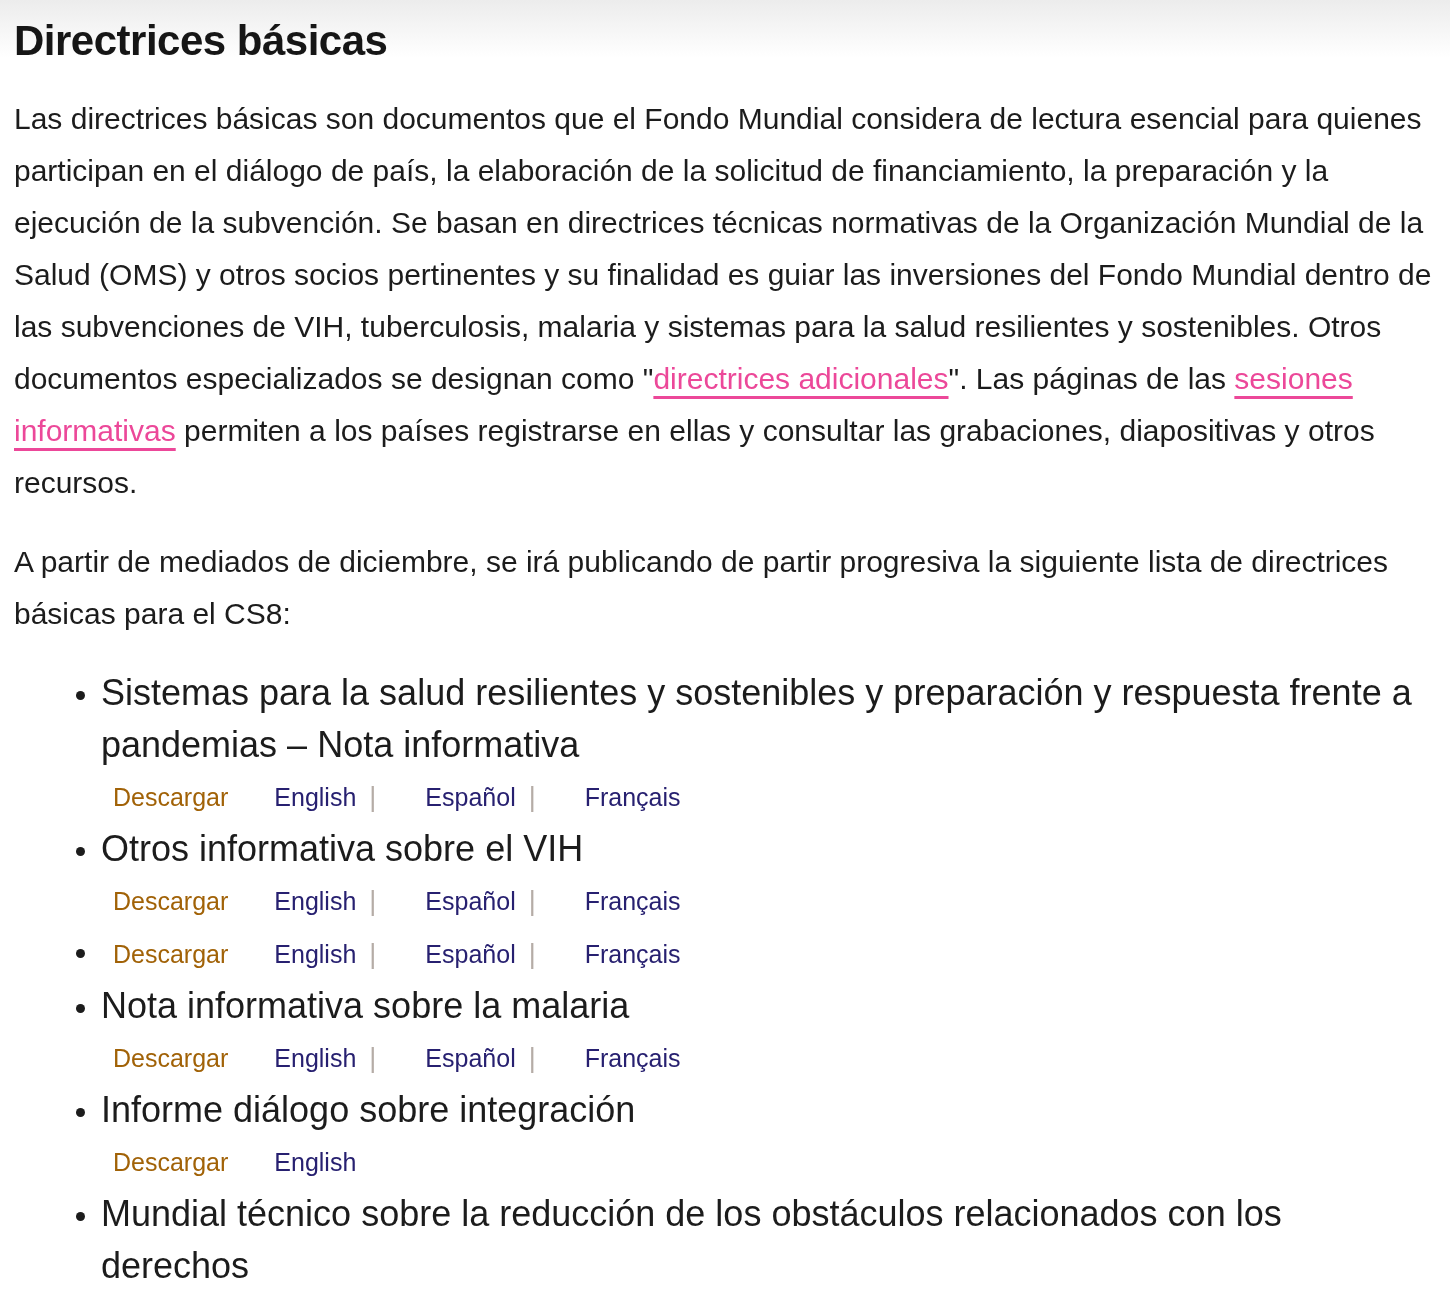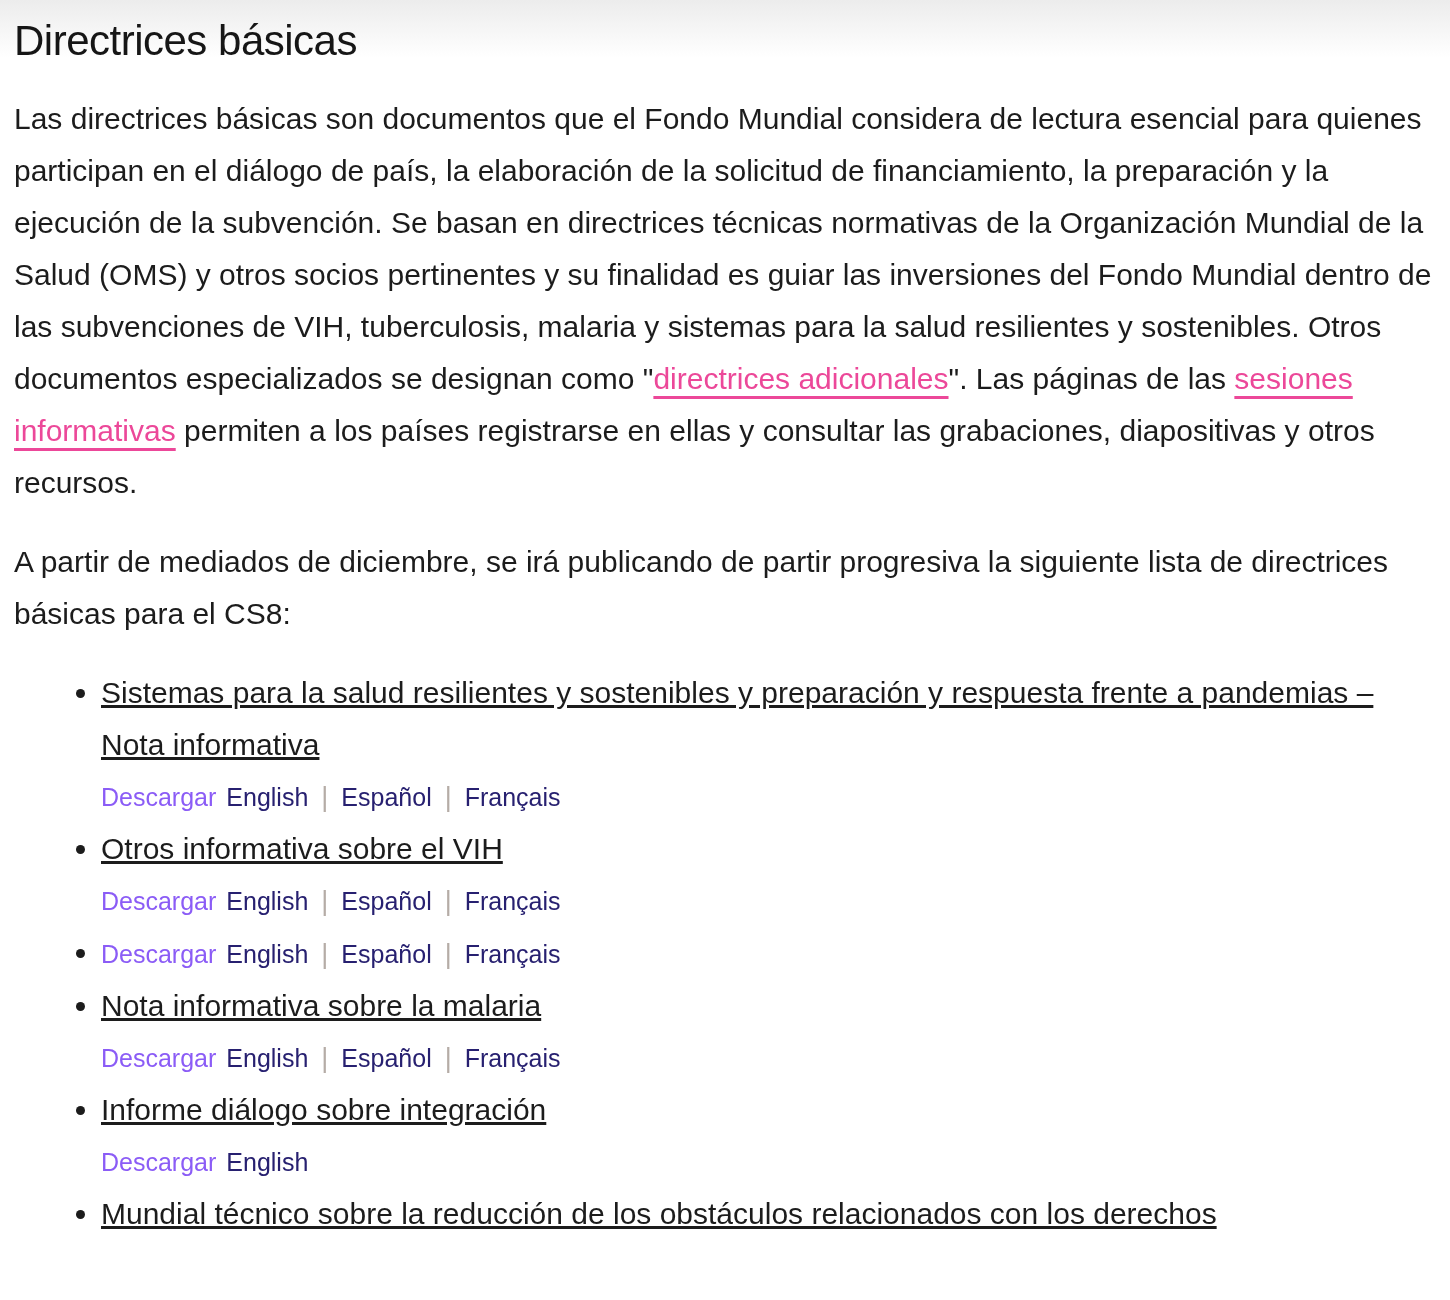--- a/index.html
+++ b/index.html
@@ -15,21 +15,21 @@
     background-color: #ffffff;
     background-image: linear-gradient(to bottom, #ececec 0px, #ffffff 58px);
     background-repeat: no-repeat;
     background-size: 100% 58px;
   }
   .page {
     padding: 0 14px;
   }
   h1.page-title {
     font-size: 42px;
-    font-weight: 400;
+    font-weight: 700;
     letter-spacing: -0.5px;
     color: #161616;
     margin: 16px 0 12px 0;
     line-height: 1.2;
   }
   p.body-text {
     font-size: 30px;
     line-height: 52px;
     margin: 27px 0;
     color: #1c1c1c;
@@ -42,37 +42,38 @@
   ul.guidelines-list {
     margin: 27px 0 0 0;
     padding-left: 87px;
   }
   li.list-item {
     font-size: 30px;
     line-height: 52px;
     color: #1c1c1c;
   }
   .item-title {
-    font-size: 30px;
+    font-size: 36px;
     line-height: 52px;
-    text-decoration: underline;
   }
   .download-row {
     font-size: 25px;
     line-height: 52px;
   }
   .dl-label {
-    color: #8b5cf6;
+    color: #a16207;
+    margin-left: 12px;
   }
   .dl-links {
     margin-left: 10px;
   }
   .dl-links a.dl-link {
     color: #272070;
     text-decoration: none;
+    margin-left: 36px;
   }
   .pipe {
     color: #b5aca6;
     margin: 0 13px;
     font-size: 27px;
   }
 </style>
 </head>
 <body>
 

